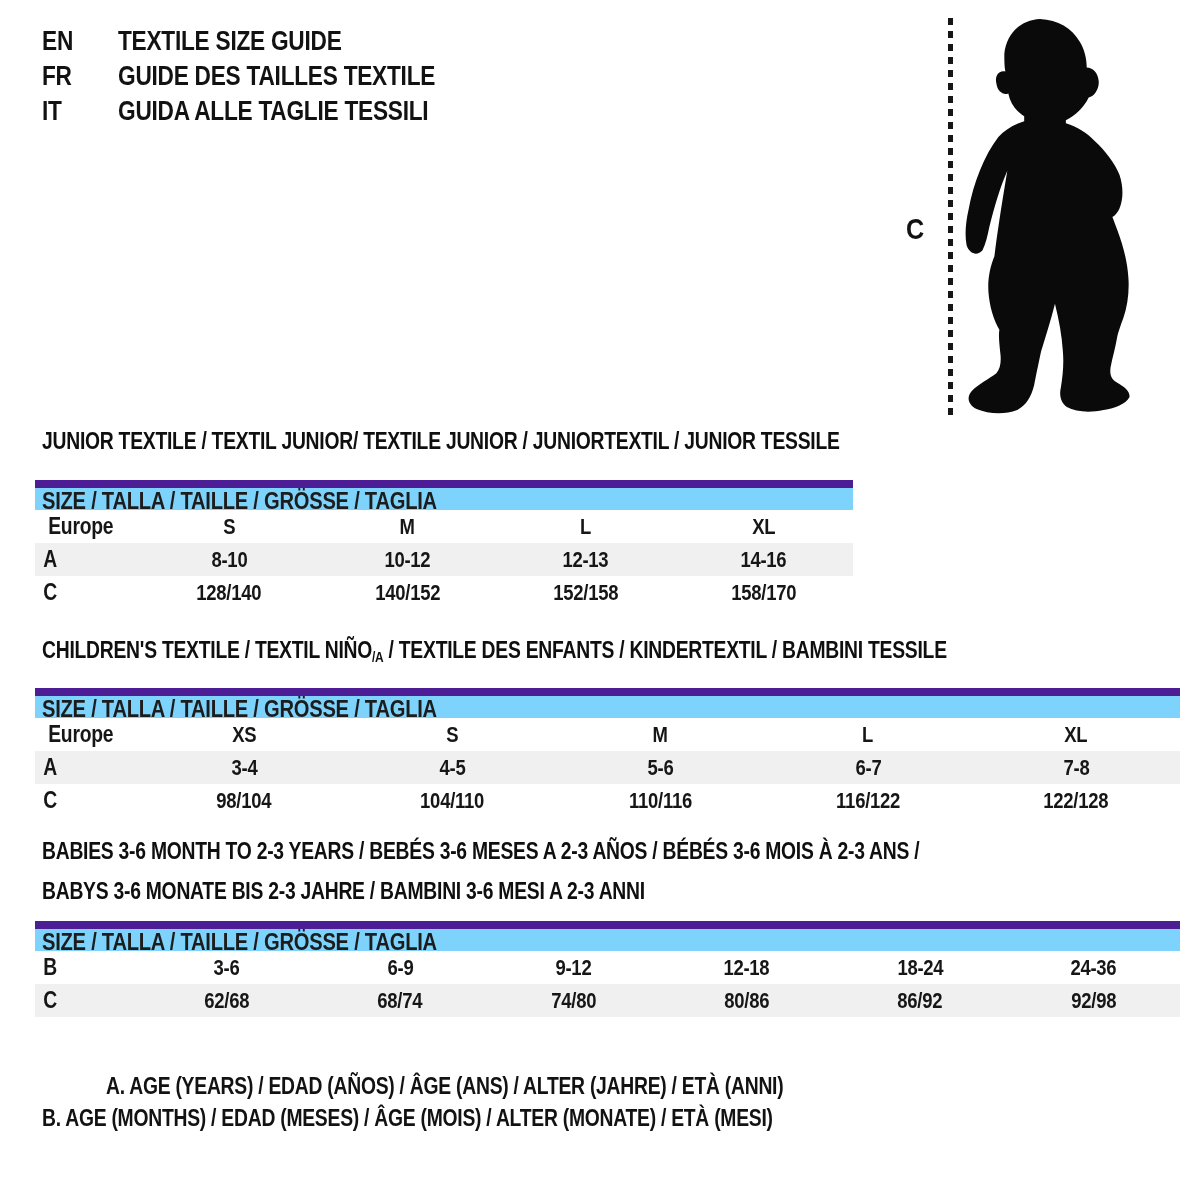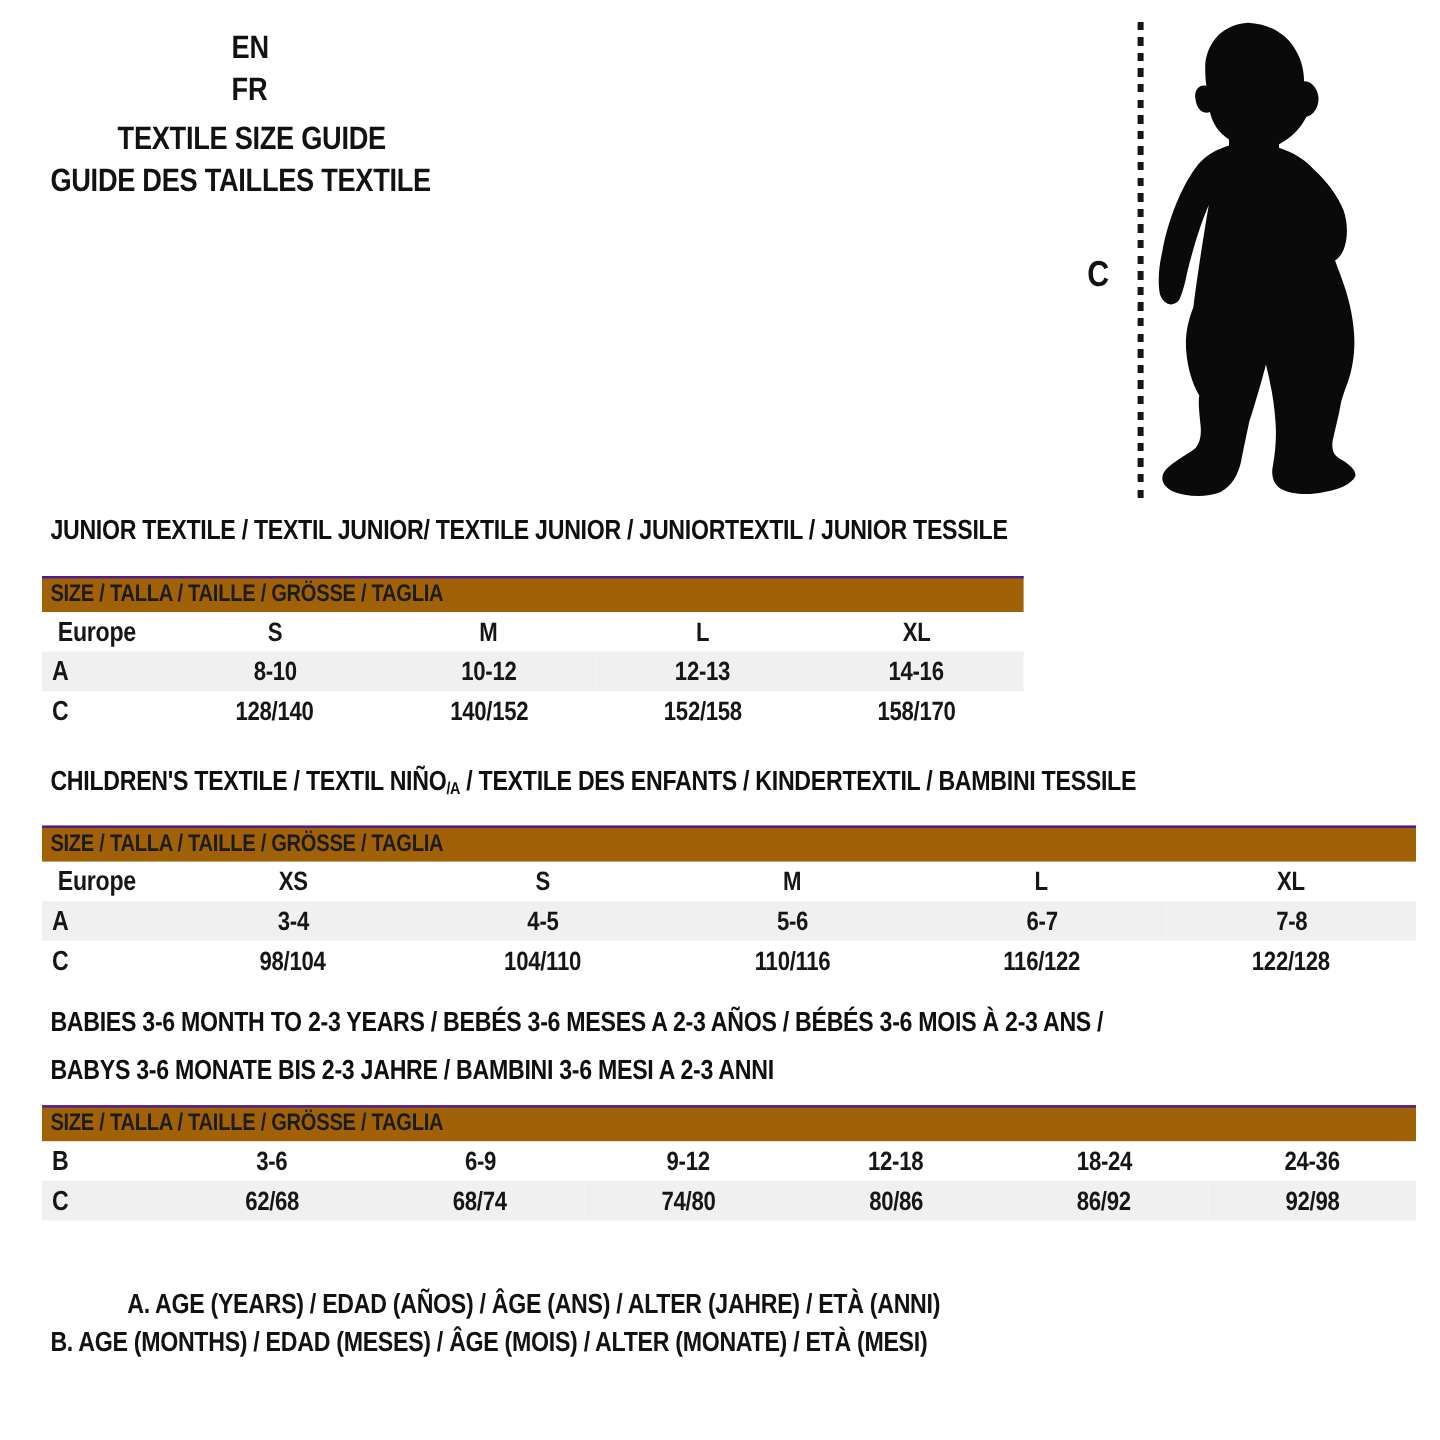--- a/index.html
+++ b/index.html
@@ -15,42 +15,42 @@
     display: inline-block;
     transform: scaleX(0.84);
     transform-origin: 0 50%;
     white-space: nowrap;
     letter-spacing: -0.3px;
   }
   td .cond { transform-origin: 50% 50%; }
 
   
   .langs { position: absolute; left: 42px; top: 24px; }
-  .lang-row { display: flex; height: 35px; align-items: center; font-weight: bold; font-size: 27px; flex-direction: column; }
+  .lang-row { display: flex; height: 35px; align-items: center; font-weight: bold; font-size: 27px; }
   .lang-code { width: 76px; flex: 0 0 76px; }
 
   
   .meas-line {
     position: absolute; left: 948px; top: 18px; width: 5px; height: 398px;
     background: repeating-linear-gradient(to bottom, #161616 0 7px, transparent 7px 13px);
   }
   .fig-label { position: absolute; left: 906px; top: 212px; font-size: 30px; font-weight: bold; }
   .baby-svg { position: absolute; left: 953px; top: 16px; width: 192px; height: 402px; }
 
   
   .title { position: absolute; left: 42px; margin: 0; font-size: 23px; font-weight: bold; color: #0f0f0f; }
   .title .sub { font-size: 0.62em; vertical-align: -0.28em; }
 
   
   .tbl-sec { position: absolute; left: 35px; }
   .bar {
     height: 30px; box-sizing: border-box;
-    background: #a16207; border-top: 2px solid #4c1d95;
+    background: #7dd3fc; border-top: 8px solid #4c1d95;
     line-height: 26px; padding-left: 7px;
-    font-weight: bold; font-size: 20px; color: #1c1c1c;
+    font-weight: bold; font-size: 24px; color: #1c1c1c;
   }
   table { border-collapse: collapse; table-layout: fixed; width: 100%;
           font-weight: bold; font-size: 22px; color: #161616; }
   col.labcol { width: 105px; }
   td { height: 33px; text-align: center; vertical-align: middle; padding: 0; }
   td.lab { text-align: left; padding-left: 7px; font-size: 23px; }
   tr.alt { background: #f0f0f0; }
 
   
   .legend { position: absolute; left: 42px; top: 1070px; font-weight: bold; font-size: 23px; }
@@ -60,20 +60,24 @@
 <body>
 
 <div class="langs">
   <div class="lang-row">
     <span class="lang-code"><span class="cond">EN</span></span>
     <span class="cond">TEXTILE SIZE GUIDE</span>
   </div>
   <div class="lang-row">
     <span class="lang-code"><span class="cond">FR</span></span>
     <span class="cond">GUIDE DES TAILLES TEXTILE</span>
+  </div>
+  <div class="lang-row">
+    <span class="lang-code"><span class="cond">IT</span></span>
+    <span class="cond">GUIDA ALLE TAGLIE TESSILI</span>
   </div>
 </div>
 
 <div class="meas-line"></div>
 <span class="fig-label"><span class="cond">C</span></span>
 <svg class="baby-svg" viewBox="0 0 190 405" aria-hidden="true">
   <path fill="#0a0a0a" d="M 86 3
     C 104 4 118 12 126 26 C 131 34 133 44 133 52
     C 139 52 144 57 145 65 C 146 73 141 81 135 82
     C 130 92 122 100 112 105 L 112 108

